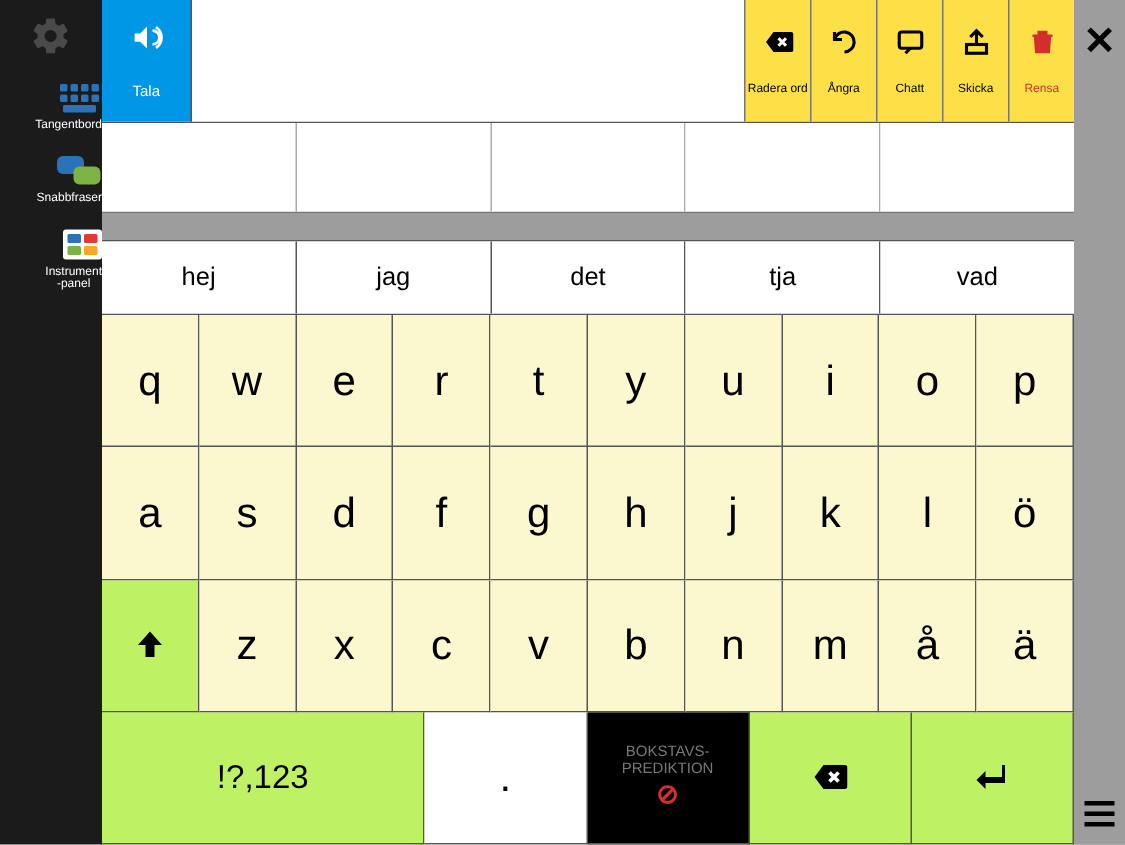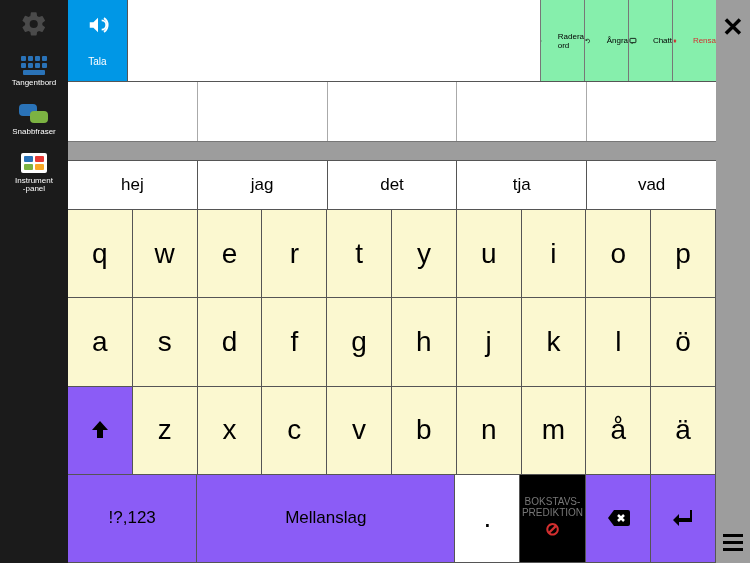--- a/index.html
+++ b/index.html
@@ -9,21 +9,21 @@
 
 
 .nav {
   width: 68px; height: 100%;
   background: #1b1b1b;
   display: flex; flex-direction: column; align-items: center;
   padding-top: 6px;
 }
 .nav-gear { width: 28px; height: 28px; margin: 4px 0 10px 0; color: #4a4a4a; }
 .nav-item {
-  width: 100%; display: flex; flex-direction: column; align-items: center;
+  width: 100%; display: flex; flex-direction: column; align-items: flex-end;
   padding: 8px 0; cursor: pointer;
 }
 .nav-item .nav-label { font-size: 8px; color: #fff; text-align: center; line-height: 1.1; margin-top: 4px; }
 
 
 .kb-icon { width: 30px; display: flex; flex-direction: column; gap: 2px; align-items: center; }
 .kb-icon .row { display: flex; gap: 2px; }
 .kb-icon .key { width: 5px; height: 5px; background: #2a73b8; border-radius: 1px; }
 .chat-icon { position: relative; width: 30px; height: 20px; }
 .bubble { position: absolute; border-radius: 4px; }
@@ -47,22 +47,22 @@
 .topbar { display:flex; height: 82px; border-bottom:1px solid #555;}
 .speak-btn {
   width: 60px; background:#0097e6; color:#fff;
   display:flex;flex-direction:column;align-items:center;justify-content:center;
   font-size:10px;gap:20px;border-right:1px solid #555;
 }
 .speak-btn svg{width:22px;height:22px;fill:#fff;}
 .msg-area{flex:1;background:#fff;}
 .action-group{display:flex;}
 .act-btn{
-  width:44px;border-left:1px solid #777;background:#86efac;
-  display:flex;flex-direction:row;align-items:center;justify-content:center;
+  width:44px;border-left:1px solid #777;background:#fde047;
+  display:flex;flex-direction:column;align-items:center;justify-content:center;
   font-size:8px;gap:16px;color:#000;
 }
 .act-btn svg{width:20px;height:20px;}
 .act-btn.red svg{stroke:#d32f2f;fill:#d32f2f;}
 .act-btn.red{color:#d32f2f;}
 
 
 .blank-row{display:flex;height:60px;border-bottom:1px solid #777;}
 .blank-row div{flex:1;border-right:1px solid #aaa;background:#fff;}
 .blank-row div:last-child{border-right:none}
@@ -76,21 +76,21 @@
 .pred-row div:last-child{border-right:none}
 
 
 .kb{flex:1;display:flex;flex-direction:column;}
 .kb-row{flex:1;display:flex;}
 .kkey{
   flex:1;border:1px solid #555;border-left:none;border-top:none;
   display:flex;align-items:center;justify-content:center;
   font-size:28px;background:#fbf8d0;
 }
-.kkey.grey{background:#8b5cf6;font-size:17px;}
+.kkey.grey{background:#bef264;font-size:22px;}
 .kkey.wide2{flex:2;}
 .kkey.wide4{flex:4;}
 .kkey.white{background:#fff;font-size:28px;}
 .kkey.disabled{background:#000000;color:#777;font-size:10px;text-align:center;line-height:1.1;flex-direction:column;}
 .kkey.disabled .nope{color:#d32f2f;font-size:18px;font-weight:bold;margin-top:2px;}
 .kkey svg{width:24px;height:24px;}
 
 
 .rstrip{width:34px;background:#9d9d9d;display:flex;flex-direction:column;align-items:center;justify-content:space-between;padding:12px 0;}
 .rstrip .x{font-size:26px;font-weight:bold;}
@@ -176,20 +176,27 @@
               <path d="M4 4v6h6"></path>
             </svg>
           <span>Ångra</span>
         </div>
         <div class="act-btn">
           <svg viewBox="0 0 24 24" fill="none" stroke="#000" stroke-width="2.5">
               <rect x="3" y="4" width="18" height="13" rx="2"></rect>
               <path d="M8 21l4-4"></path>
             </svg>
           <span>Chatt</span>
+        </div>
+        <div class="act-btn">
+          <svg viewBox="0 0 24 24" fill="none" stroke="#000" stroke-width="2.5">
+              <path d="M12 3v12M7 8l5-5 5 5"></path>
+              <rect x="4" y="14" width="16" height="7"></rect>
+            </svg>
+          <span>Skicka</span>
         </div>
         <div class="act-btn red">
           <svg viewBox="0 0 24 24" fill="none" stroke="#d32f2f" stroke-width="2">
               <path d="M4 7h16M9 7V4h6v3M6 7l1 13h10l1-13"></path>
               <path d="M10 11v6M14 11v6"></path>
             </svg>
           <span>Rensa</span>
         </div>
       </div>
     </div>
@@ -248,21 +255,20 @@
         <div class="kkey">c</div>
         <div class="kkey">v</div>
         <div class="kkey">b</div>
         <div class="kkey">n</div>
         <div class="kkey">m</div>
         <div class="kkey">å</div>
         <div class="kkey">ä</div>
       </div>
       <div class="kb-row">
         <div class="kkey grey wide2">!?,123</div>
-        <div class="kkey grey wide4">Mellanslag</div>
         <div class="kkey white">.</div>
         <div class="kkey disabled">
           <span style="white-space:pre-line">BOKSTAVS-
 PREDIKTION</span>
           <span class="nope">⊘</span>
         </div>
         <div class="kkey grey">
           <svg viewBox="0 0 24 24">
               <path d="M22 4H8l-6 8 6 8h14a2 2 0 002-2V6a2 2 0 00-2-2z" fill="#000"></path>
               <path d="M12 9l6 6M18 9l-6 6" stroke="#fff" stroke-width="2.5"></path>

